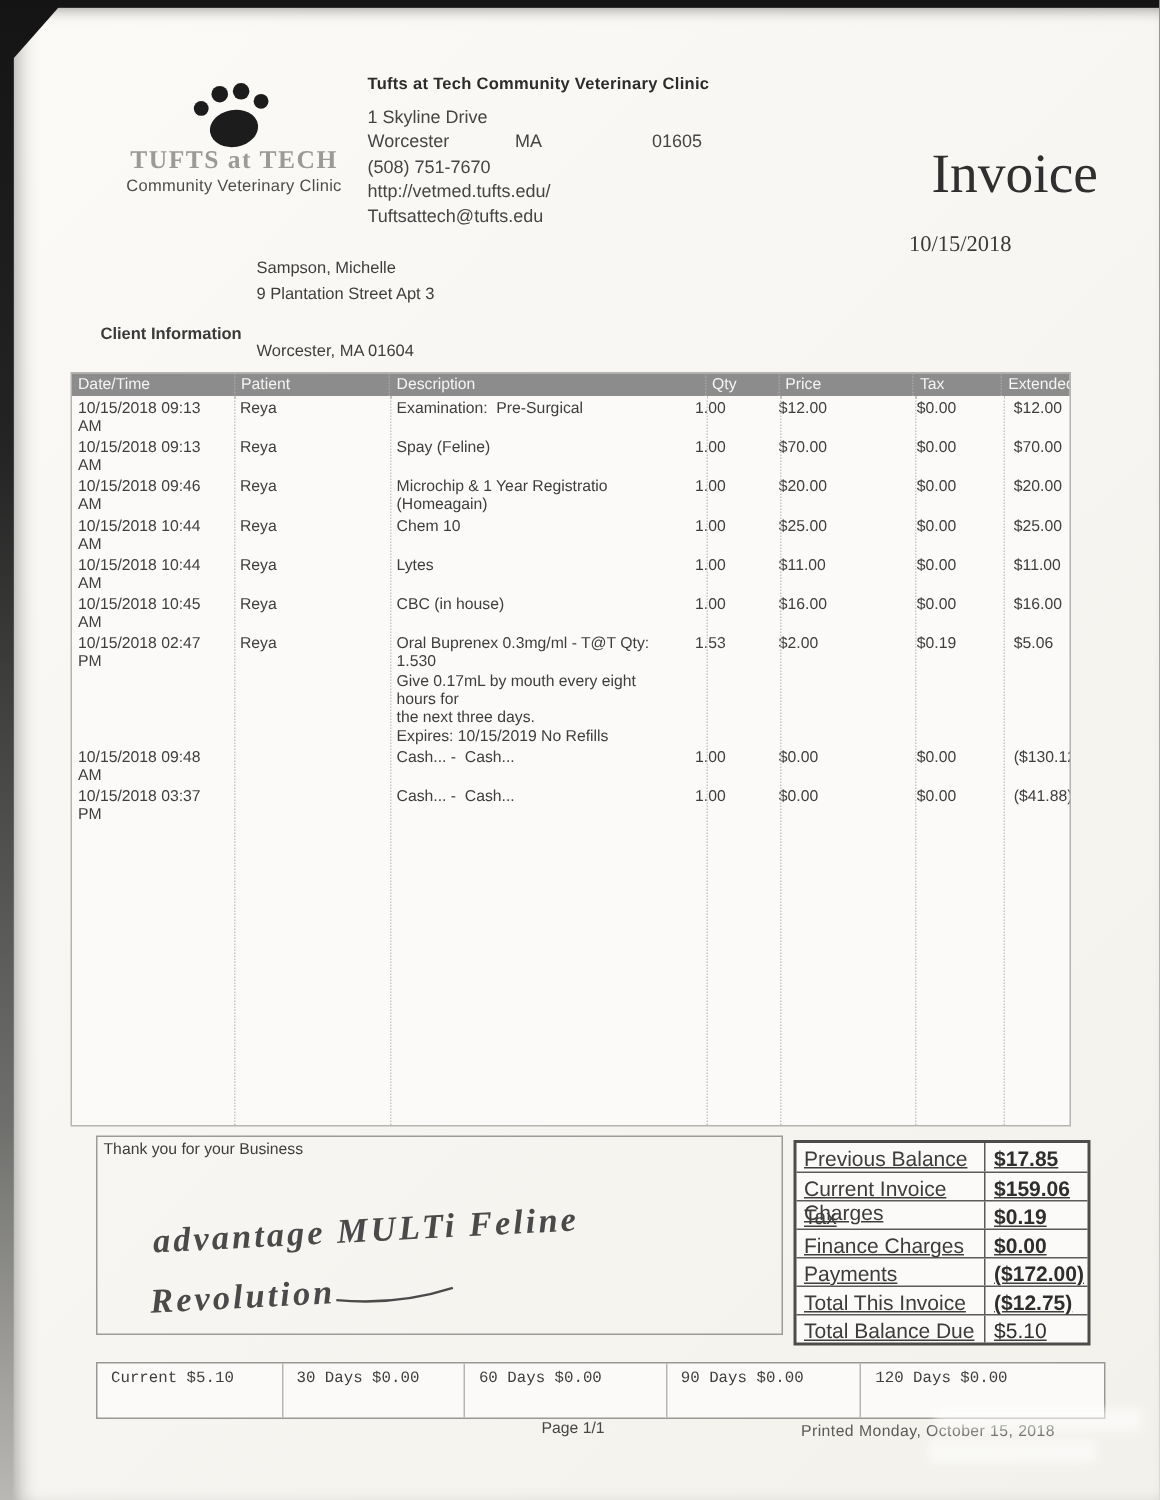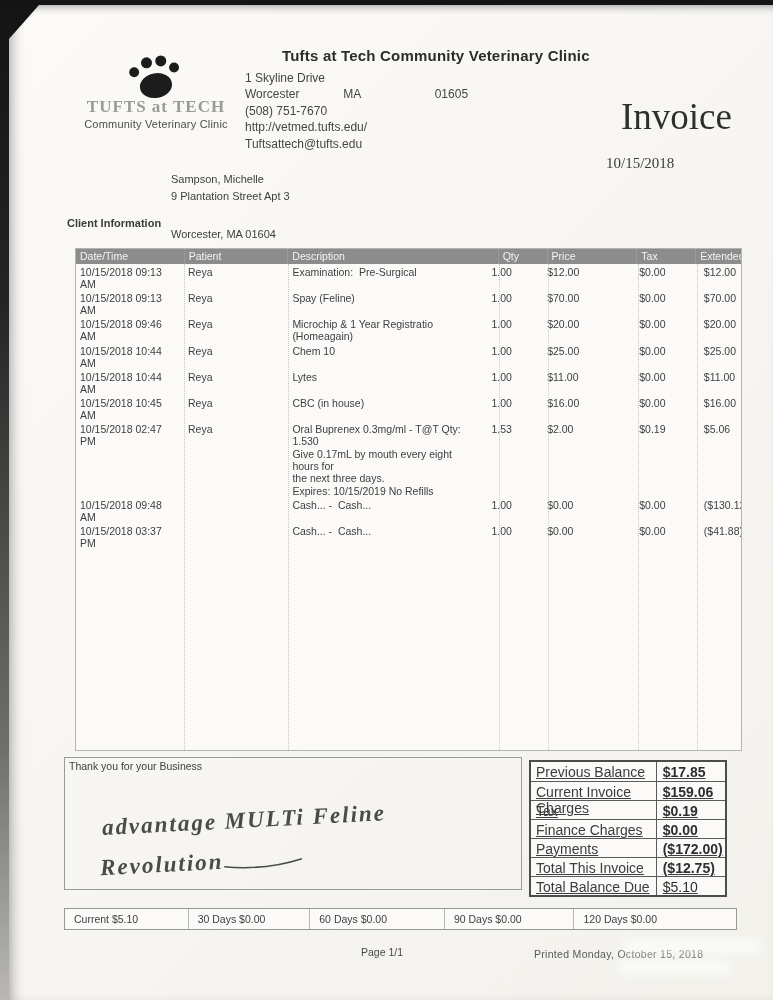--- a/index.html
+++ b/index.html
@@ -18,36 +18,36 @@
   .abs { position:absolute; }
 
   
   .logo { left:63px; top:48px; width:168px; text-align:center; }
   .logo svg { display:block; margin:0 auto -6px auto; }
   .logo-name { font-family:"Liberation Serif", serif; font-size:17px; letter-spacing:1px; color:#9a9a98; font-weight:bold; }
   .logo-sub { font-size:11px; color:#4d4d4b; letter-spacing:.2px; margin-top:1px; }
 
   
   .clinic { left:236px; top:43px; font-size:12px; color:#454545; line-height:16.5px; }
-  .clinic .cname { font-size:15px; font-weight:bold; color:#2c2c2c; margin-bottom:5px; letter-spacing:.2px;margin-left:37px; }
+  .clinic .cname { font-size:11px; font-weight:bold; color:#2c2c2c; margin-bottom:5px; letter-spacing:.2px; }
   .cityline span { display:inline-block; }
   .cityline .city { width:95px; } .cityline .state { width:88px; }
 
   
   .inv-title { left:612px; top:90px; font-family:"Liberation Serif", serif; font-size:37px; color:#2f2f2f; }
   .inv-date  { left:597px; top:150px; font-family:"Liberation Serif", serif; font-size:15px; color:#3a3a3a; }
 
   
   .client-label { left:58px; top:168px; font-size:11px; font-weight:bold; color:#3a3a3a;margin-top:44px; }
   .client-name  { left:162px; top:168px; font-size:11px; }
   .client-addr1 { left:162px; top:185px; font-size:11px; }
   .client-addr2 { left:162px; top:223px; font-size:11px; }
 
   
-  .items { left:66px; top:243px; width:667px; height:503px; border:1px solid #b3b3b0; background:#fbfaf8; }
+  .items { left:38px; top:243px; width:667px; height:503px; border:1px solid #b3b3b0; background:#fbfaf8; }
   .items-head { display:flex; height:15px; background:#8c8c8c; color:#f4f4f2; font-size:10.5px; }
   .items-head .hc { padding:1px 0 0 4px; overflow:hidden; white-space:nowrap; border-left:1px dotted #a5a5a3; }
   .items-head .hc:first-child { border-left:none; }
   .items-body { position:relative; height:486px; }
   .vsep { position:absolute; top:0; bottom:0; width:0; border-left:1px dotted #c6c6c2; }
   .t-row { display:flex; align-items:flex-start; min-height:15.5px; padding-top:2px; font-size:10.5px; color:#3e3e3e;gap:12px; }
   .t-cell { padding-left:4px; white-space:pre-wrap; overflow:hidden; }
   .c-date{width:108px;} .c-patient{width:104px;} .c-desc{width:211px;line-height:12.4px;}
   .c-qty{width:49px;} .c-price{width:90px;} .c-tax{width:59px;} .c-ext{width:46px;}
   .col-date{width:108px;} .col-patient{width:104px;} .col-desc{width:211px;}
@@ -60,21 +60,21 @@
 
   
   .summary { left:520px; top:755px; width:198px; border:2px solid #4c4c4a; background:#fbfaf8; }
   .s-row { display:flex; height:19px; border-top:1px solid #5a5a58; font-size:14px;text-decoration:underline; }
   .s-row:first-child { border-top:none; }
   .s-label { width:127px; padding:2px 0 0 5px; border-right:1px solid #5a5a58; color:#3c3c3c; }
   .s-value { width:69px; padding:2px 0 0 6px; color:#2e2e2e; }
   .s-value.bold { font-weight:bold; }
 
   
-  .aging { left:55px; top:903px; width:673px; height:22px; border:1px solid #989895; display:flex; background:#fbfaf8; }
+  .aging { left:55px; top:903px; width:673px; height:38px; border:1px solid #989895; display:flex; background:#fbfaf8;font-family:Liberation Mono, monospace; }
   .a-cell { border-left:1px solid #b5b5b2; padding:4px 0 0 9px; font-size:10.5px; color:#3e3e3e; }
   .a-cell:first-child { border-left:none; }
 
   
   .pg { left:352px; top:941px; font-size:10.5px; color:#474747; }
   .printed { left:525px; top:943px; font-size:10.5px; color:#5a5a58; letter-spacing:.3px; }
   .wm { position:absolute; background:#ffffff; opacity:.55; filter:blur(3px); border-radius:3px; }
 </style>
 </head>
 <body>

